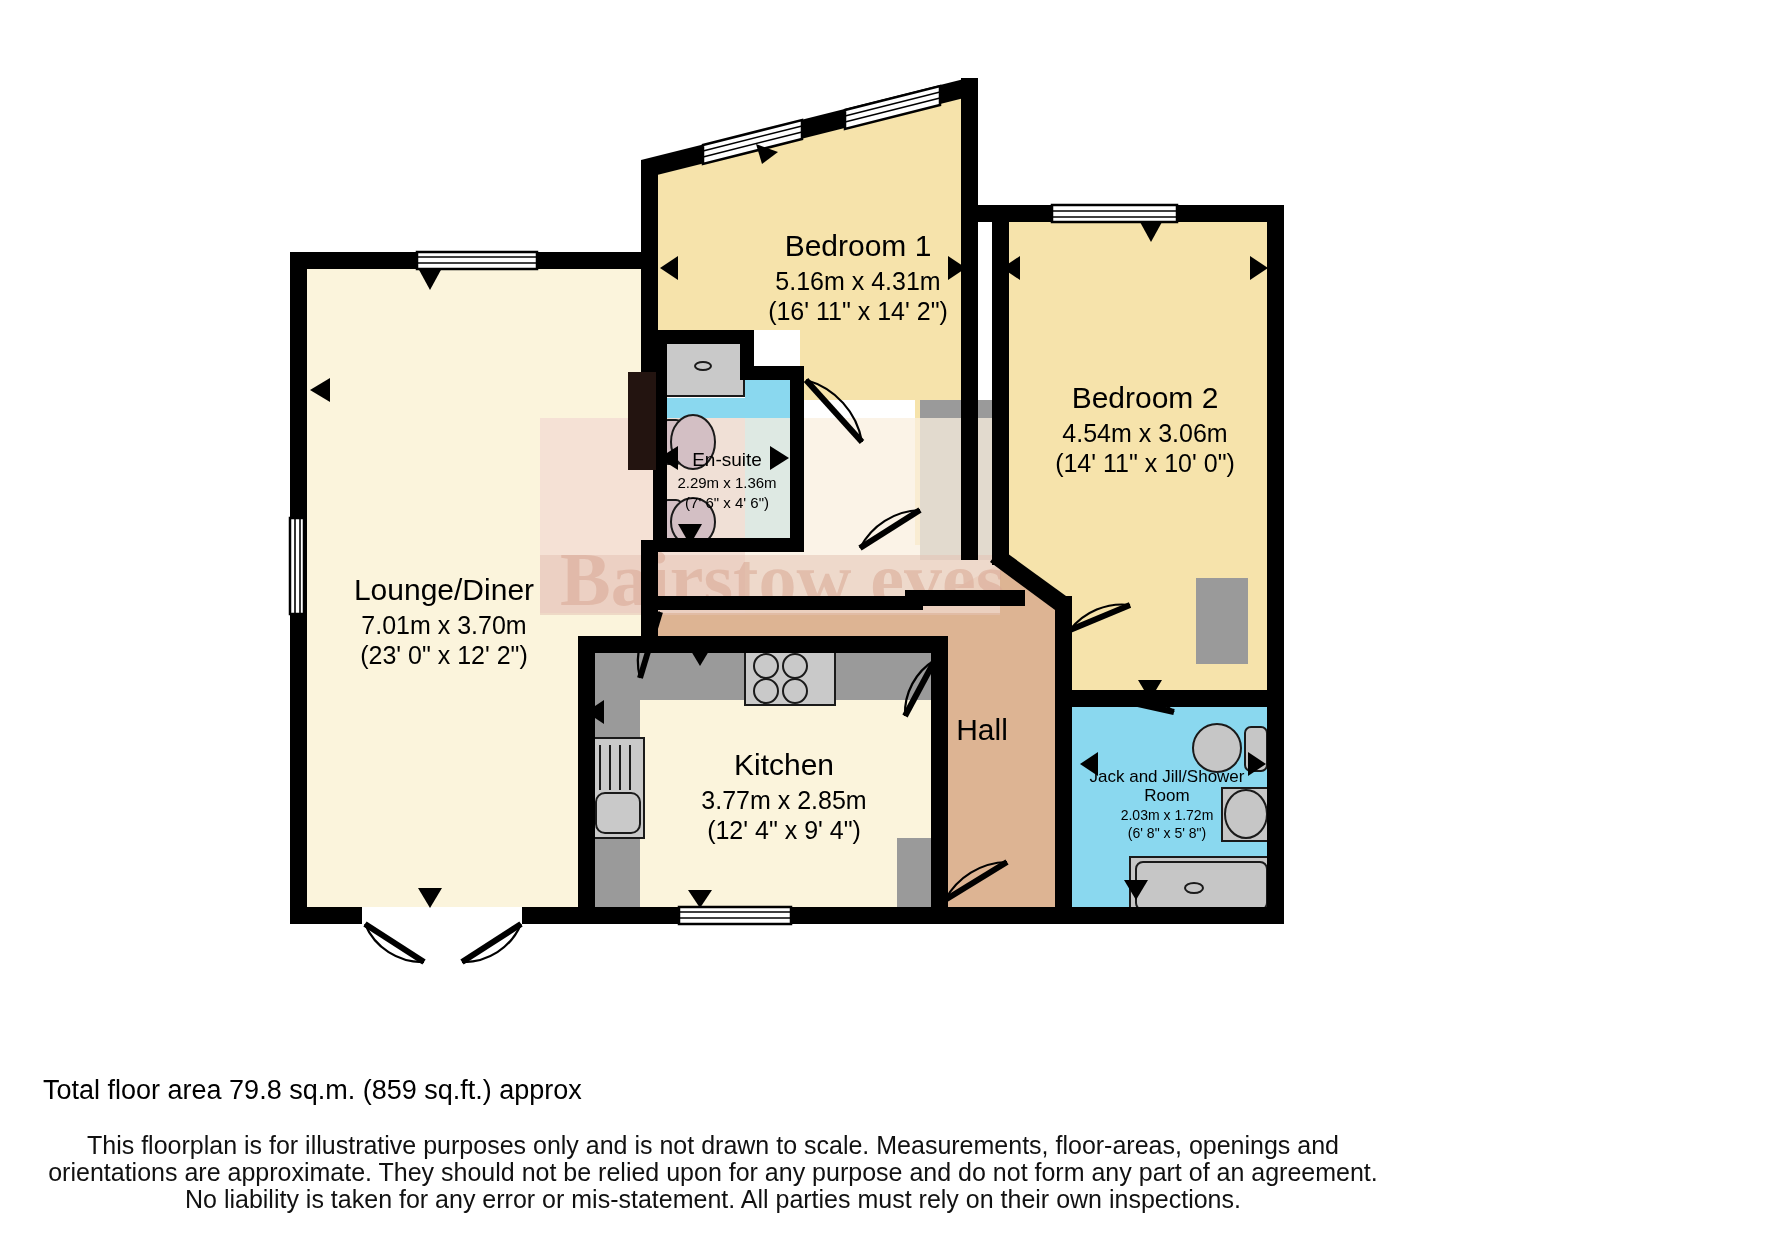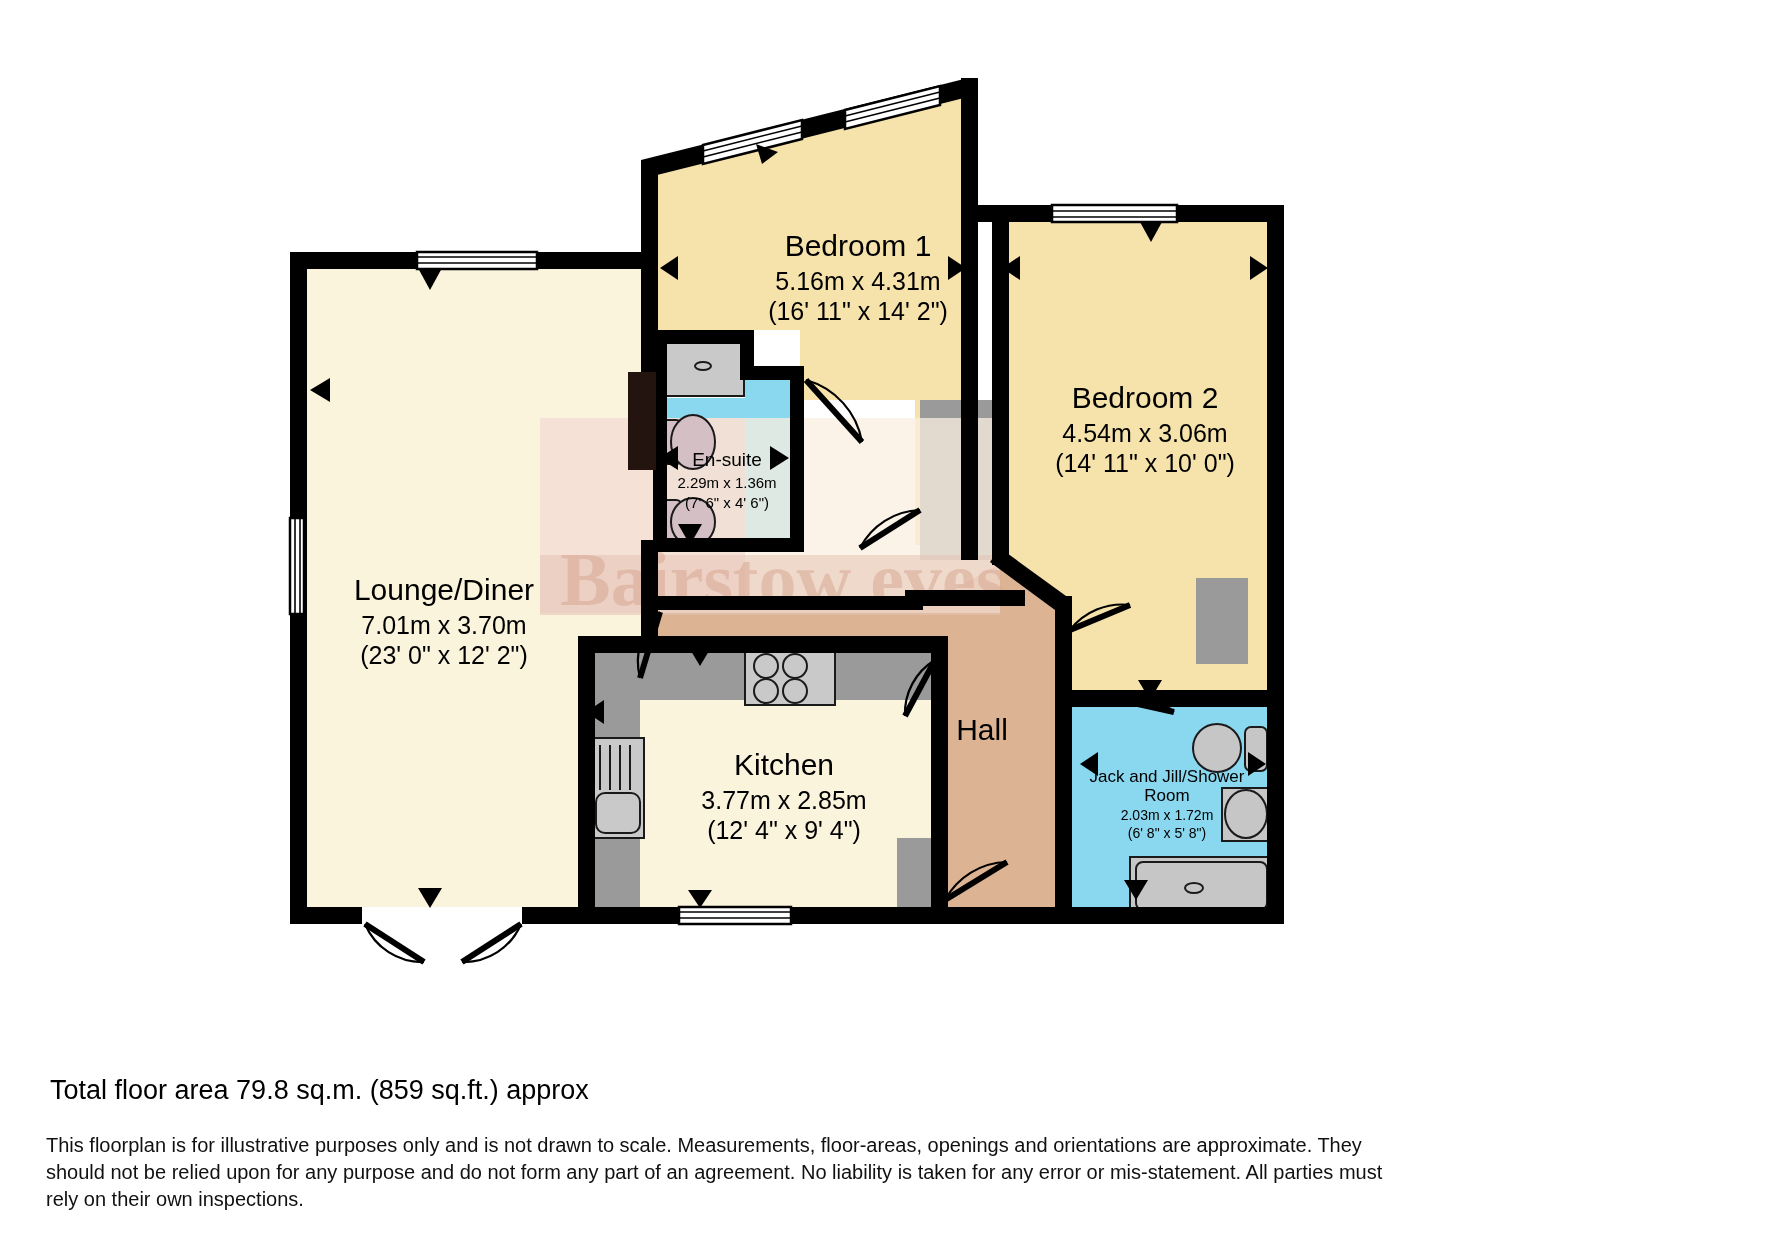--- a/index.html
+++ b/index.html
@@ -33,37 +33,37 @@
     font-weight: 400;
     fill: #000;
   }
   .room-label-dim {
     font-family: "Liberation Sans", sans-serif;
     font-weight: 400;
     fill: #000;
   }
   .footer-area {
     position: absolute;
-    left: 16px;
+    left: 9px;
     top: 1075px;
     width: 1408px;
   }
   .total-area {
     font-size: 27px;
     color: #000;
     margin-left: 34px;
     white-space: nowrap;
     letter-spacing: 0px;
   }
   .disclaimer {
     margin-top: 26px;
-    font-size: 20px;
+    font-size: 25px;
     line-height: 27px;
     color: #111;
-    text-align: left;
+    text-align: center;
     padding: 0 30px;
   }
 </style>
 </head>
 <body>
 
 <div id="floorplan-root">
 
   <svg id="plan" viewBox="0 0 1771 1240" xmlns="http://www.w3.org/2000/svg">
 

